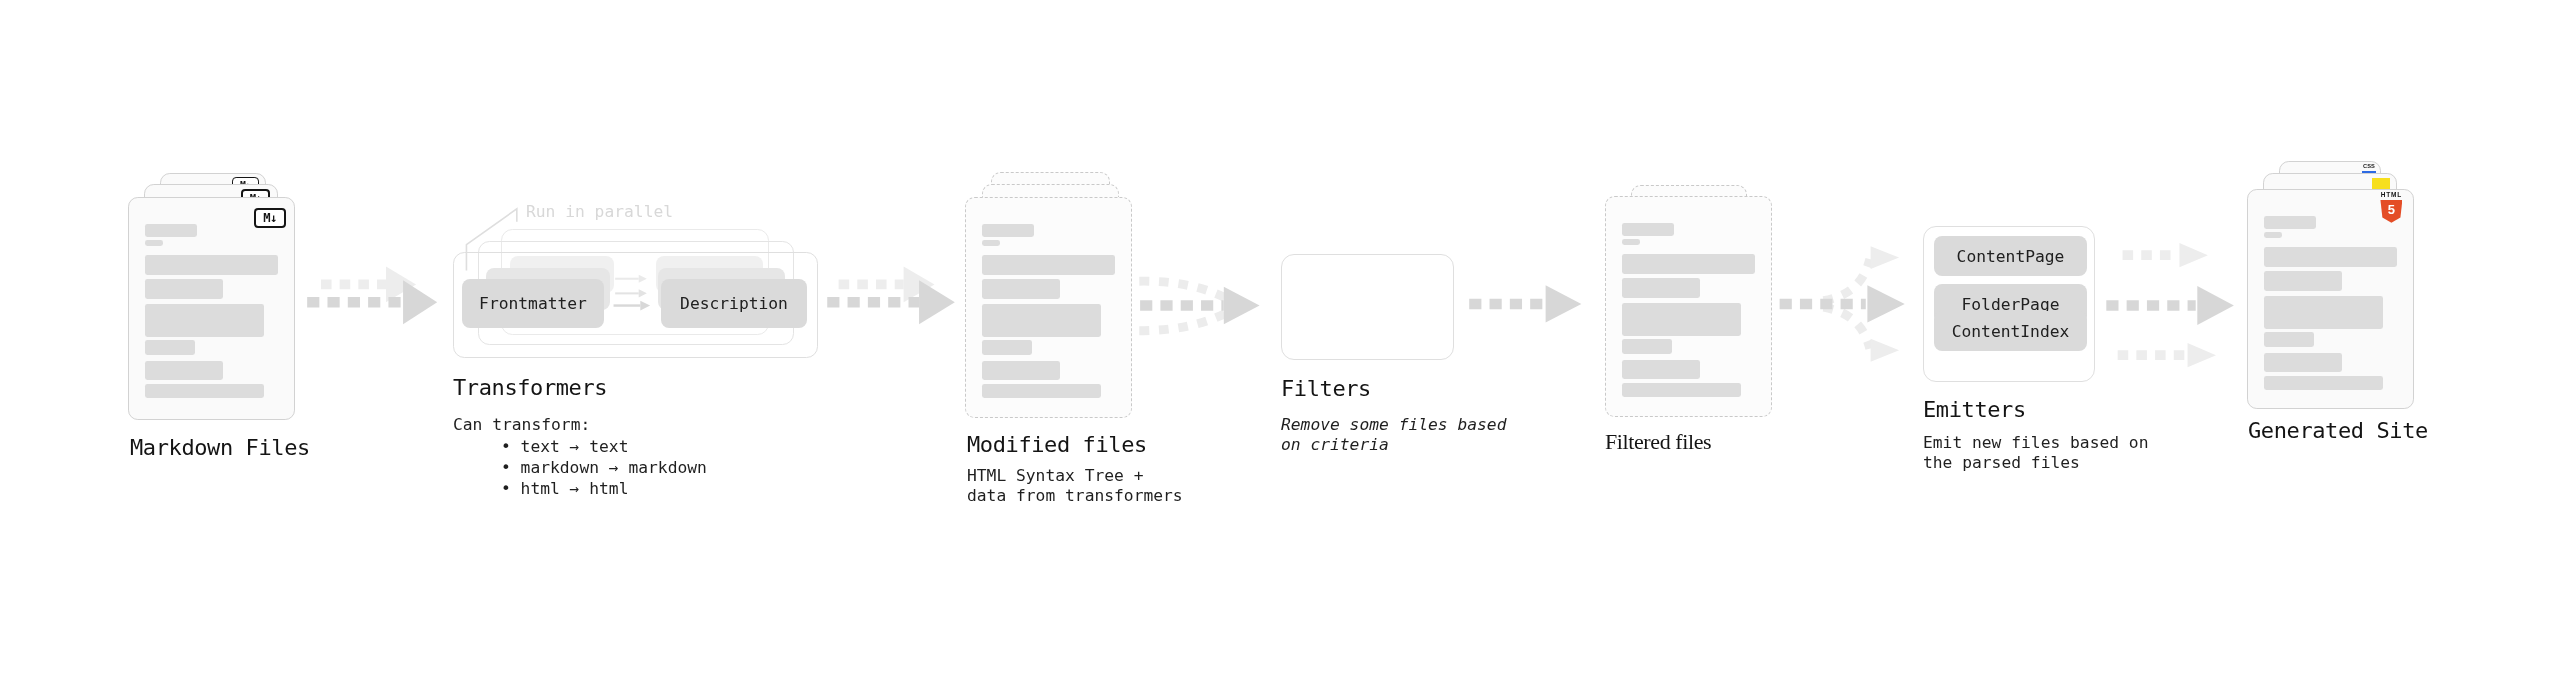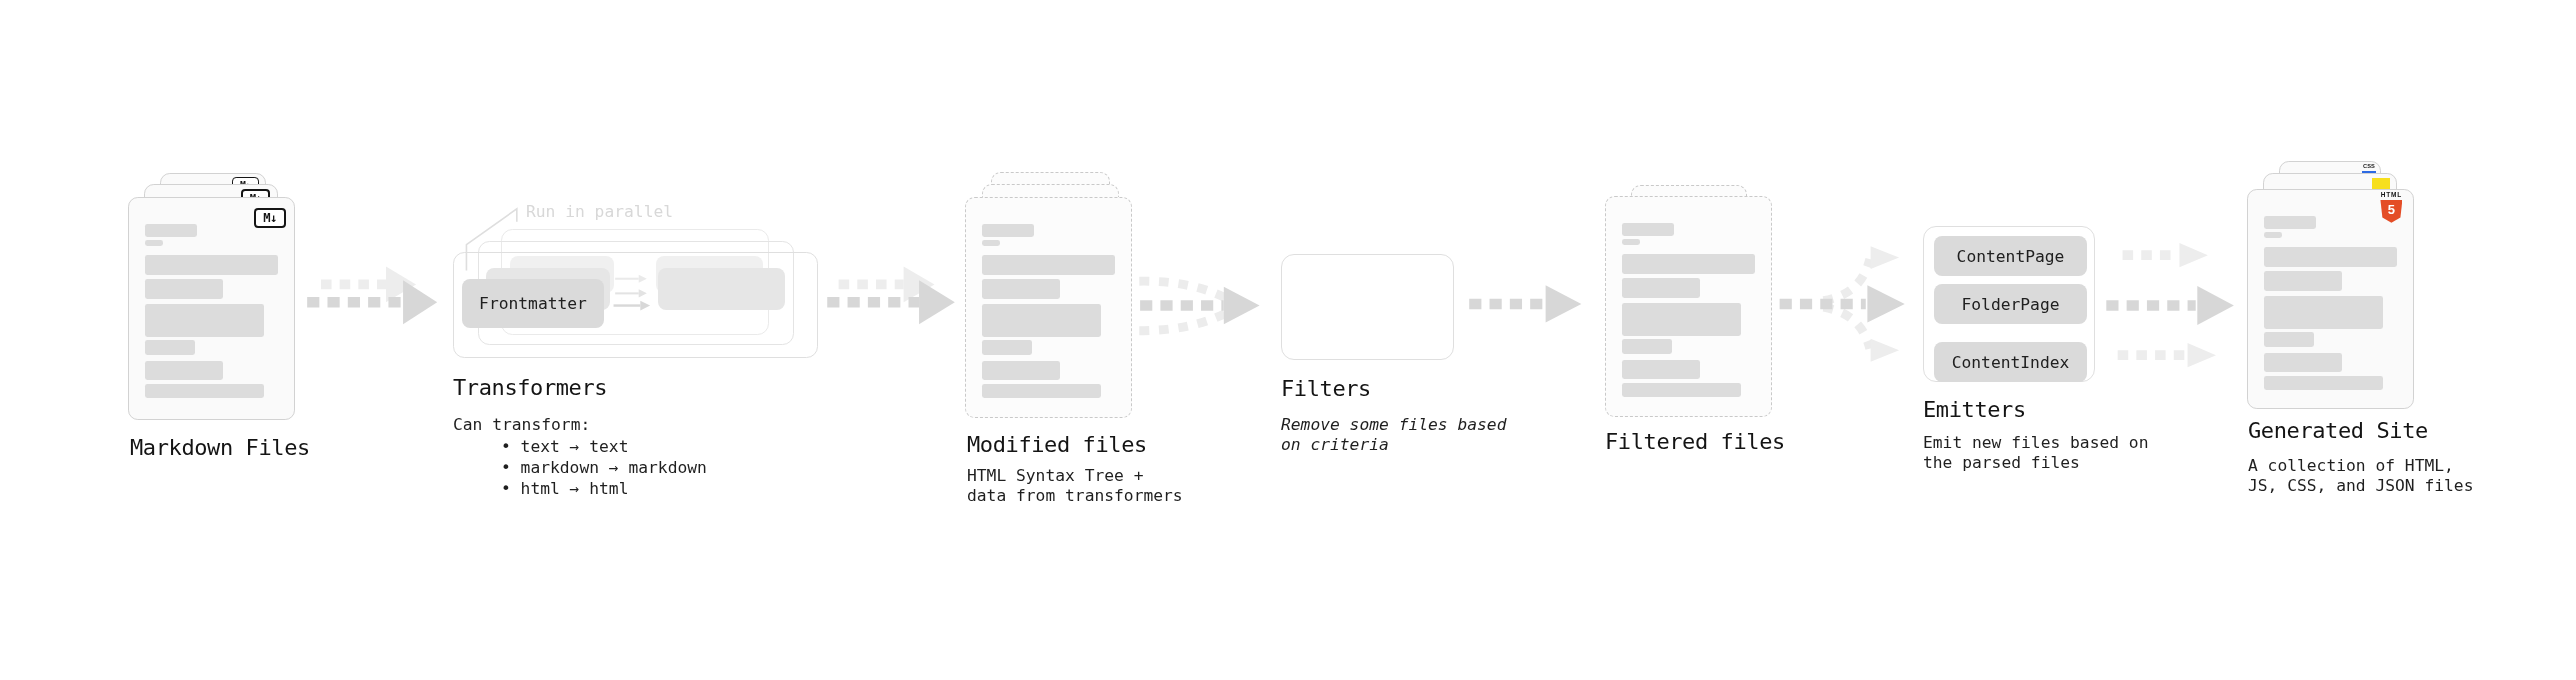--- a/index.html
+++ b/index.html
@@ -141,20 +141,21 @@
   <div class="note" style="left:526px;top:202px;">Run in parallel</div>
   <div class="box" style="left:501px;top:229px;width:268px;height:106px;border-color:#eaeaea;"></div>
   <div class="box" style="left:478px;top:241px;width:316px;height:104px;border-color:#e4e4e4;"></div>
   <div class="box" style="left:453px;top:252px;width:365px;height:106px;"></div>
 
   <div class="pill g2" style="left:510px;top:256px;width:104px;height:37px;"></div>
   <div class="pill g2" style="left:656px;top:256px;width:107px;height:37px;"></div>
   <div class="pill g1" style="left:486px;top:268px;width:124px;height:42px;"></div>
   <div class="pill g1" style="left:658px;top:268px;width:127px;height:42px;"></div>
   <div class="pill" style="left:462px;top:279px;width:142px;height:49px;">Frontmatter</div>
+  <div class="pill" style="left:661px;top:279px;width:146px;height:49px;">Description</div>
 
   <div class="title" style="left:453px;top:375px;">Transformers</div>
   <div class="sub" style="left:453px;top:415px;">Can transform:</div>
   <div class="sub" style="left:461px;top:436px;line-height:21px;margin-left:40px;">• text → text
 • markdown → markdown
 • html → html</div>
 
   <div class="doc dashed" style="left:991px;top:172px;width:119px;height:49px;"></div>
   <div class="doc dashed" style="left:982px;top:184px;width:137px;height:49px;"></div>
   <div class="doc dashed" style="left:965px;top:197px;width:167px;height:221px;">
@@ -184,26 +185,26 @@
         <div class="bar" style="left: 16.3px; top: 26px; width: 52px; height: 13px;"></div>
         <div class="bar" style="left: 16.3px; top: 42px; width: 18px; height: 5.7px;"></div>
         <div class="bar" style="left: 16.3px; top: 57px; width: 133px; height: 20.3px;"></div>
         <div class="bar" style="left: 16.3px; top: 81px; width: 78px; height: 19.5px;"></div>
         <div class="bar" style="left: 16.3px; top: 106px; width: 119px; height: 32.5px;"></div>
         <div class="bar" style="left: 16.3px; top: 142px; width: 50px; height: 15.4px;"></div>
         <div class="bar" style="left: 16.3px; top: 163px; width: 78px; height: 18.7px;"></div>
         <div class="bar" style="left: 16.3px; top: 186px; width: 119px; height: 14px;"></div>
       </div>
   </div>
-  <div class="title" style="left:1605px;top:429px;">Filtered files</div>
+  <div class="title" style="left:1605px;top:429px;font-family:Liberation Serif, serif;">Filtered files</div>
 
   <div class="panel" style="left:1923px;top:226px;width:172px;height:156px;"></div>
   <div class="pill" style="left:1934px;top:236px;width:153px;height:40px;">ContentPage</div>
   <div class="pill" style="left:1934px;top:284px;width:153px;height:40px;">FolderPage</div>
-  <div class="pill" style="left:1934px;top:342px;width:153px;height:40px;">ContentIndex</div>
+  <div class="pill" style="left:1934px;top:311px;width:153px;height:40px;">ContentIndex</div>
   <div class="title" style="left:1923px;top:397px;">Emitters</div>
   <div class="sub" style="left:1923px;top:433px;">Emit new files based on
 the parsed files</div>
 
   <div class="doc" style="left:2279px;top:161px;width:102px;height:49px;">
     <div class="cssbadge" style="right:4.1px;top:2.4px;">
       <span class="t">CSS</span>
       <div class="u"></div>
     </div>
   </div>
@@ -220,17 +221,15 @@
         <div class="bar" style="left: 16.3px; top: 42px; width: 18px; height: 5.7px;"></div>
         <div class="bar" style="left: 16.3px; top: 57px; width: 133px; height: 20.3px;"></div>
         <div class="bar" style="left: 16.3px; top: 81px; width: 78px; height: 19.5px;"></div>
         <div class="bar" style="left: 16.3px; top: 106px; width: 119px; height: 32.5px;"></div>
         <div class="bar" style="left: 16.3px; top: 142px; width: 50px; height: 15.4px;"></div>
         <div class="bar" style="left: 16.3px; top: 163px; width: 78px; height: 18.7px;"></div>
         <div class="bar" style="left: 16.3px; top: 186px; width: 119px; height: 14px;"></div>
       </div>
   </div>
   <div class="title" style="left:2248px;top:418px;">Generated Site</div>
-  <div class="sub" style="left:2248px;top:456px;">A collection of HTML,
-JS, CSS, and JSON files</div>
 
 </div>
 
 
 </body></html>

